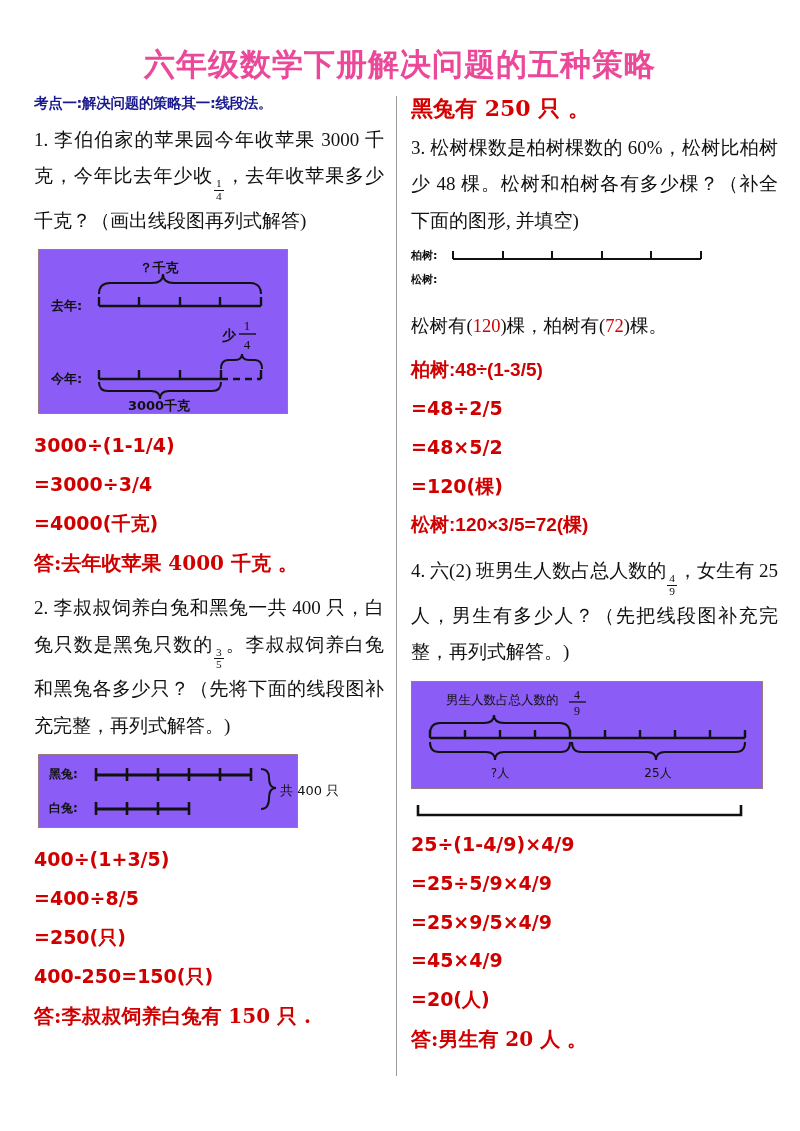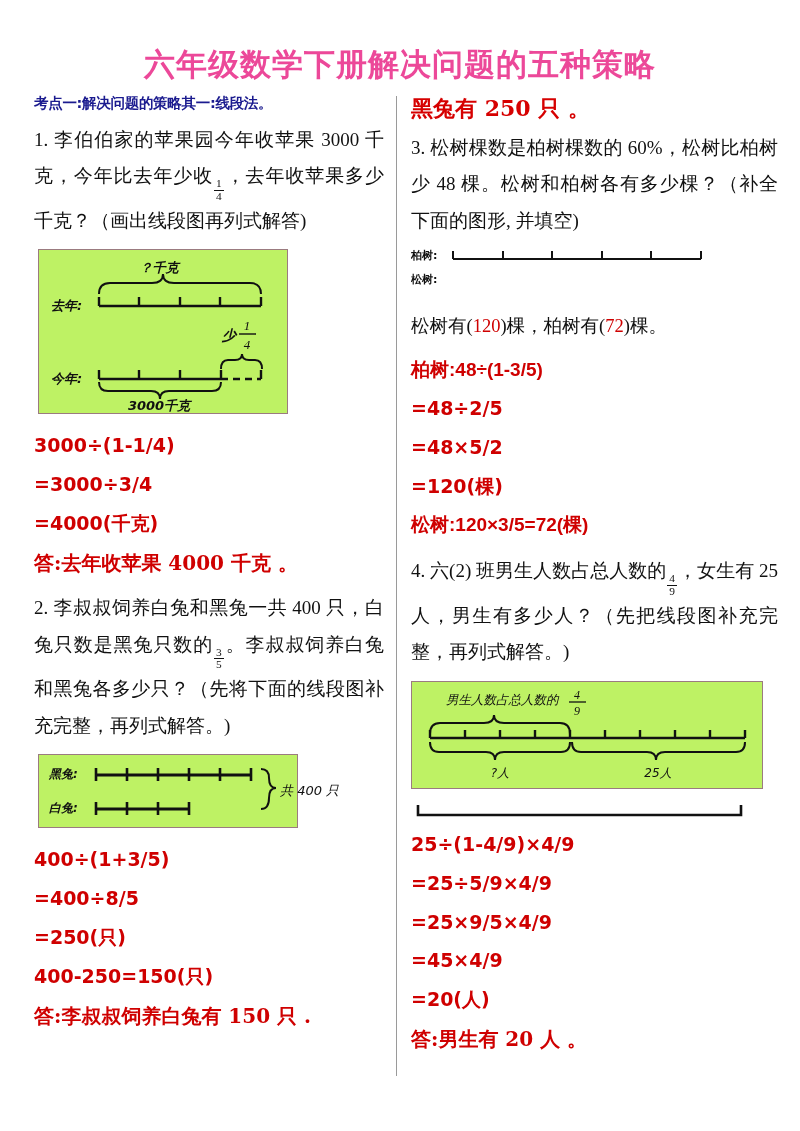--- a/index.html
+++ b/index.html
@@ -84,24 +84,23 @@
     font-family:"DejaVu Serif","Liberation Serif",serif;
     font-size:20px;
   }
   .solution .lbl{
     font-family:Liberation Sans, sans-serif;
   }
 
   
   .diagram-box{
     border:1.5px solid #9b7b80;
-    background:#bef264;
+    background:#8b5cf6;
     position:relative;
     margin:10px 13px 12px 0;
-    font-style:italic;
   }
 
   .d1{ width:250px; height:165px; margin-left:4px; }
   .d2{ width:260px; height:74px; margin-left:4px; }
   .d3{ width:352px; height:108px; margin-left:0px; }
 
   svg{ display:block; }
 
   
   .mini-seg{ margin:2px 0 16px 0; }

